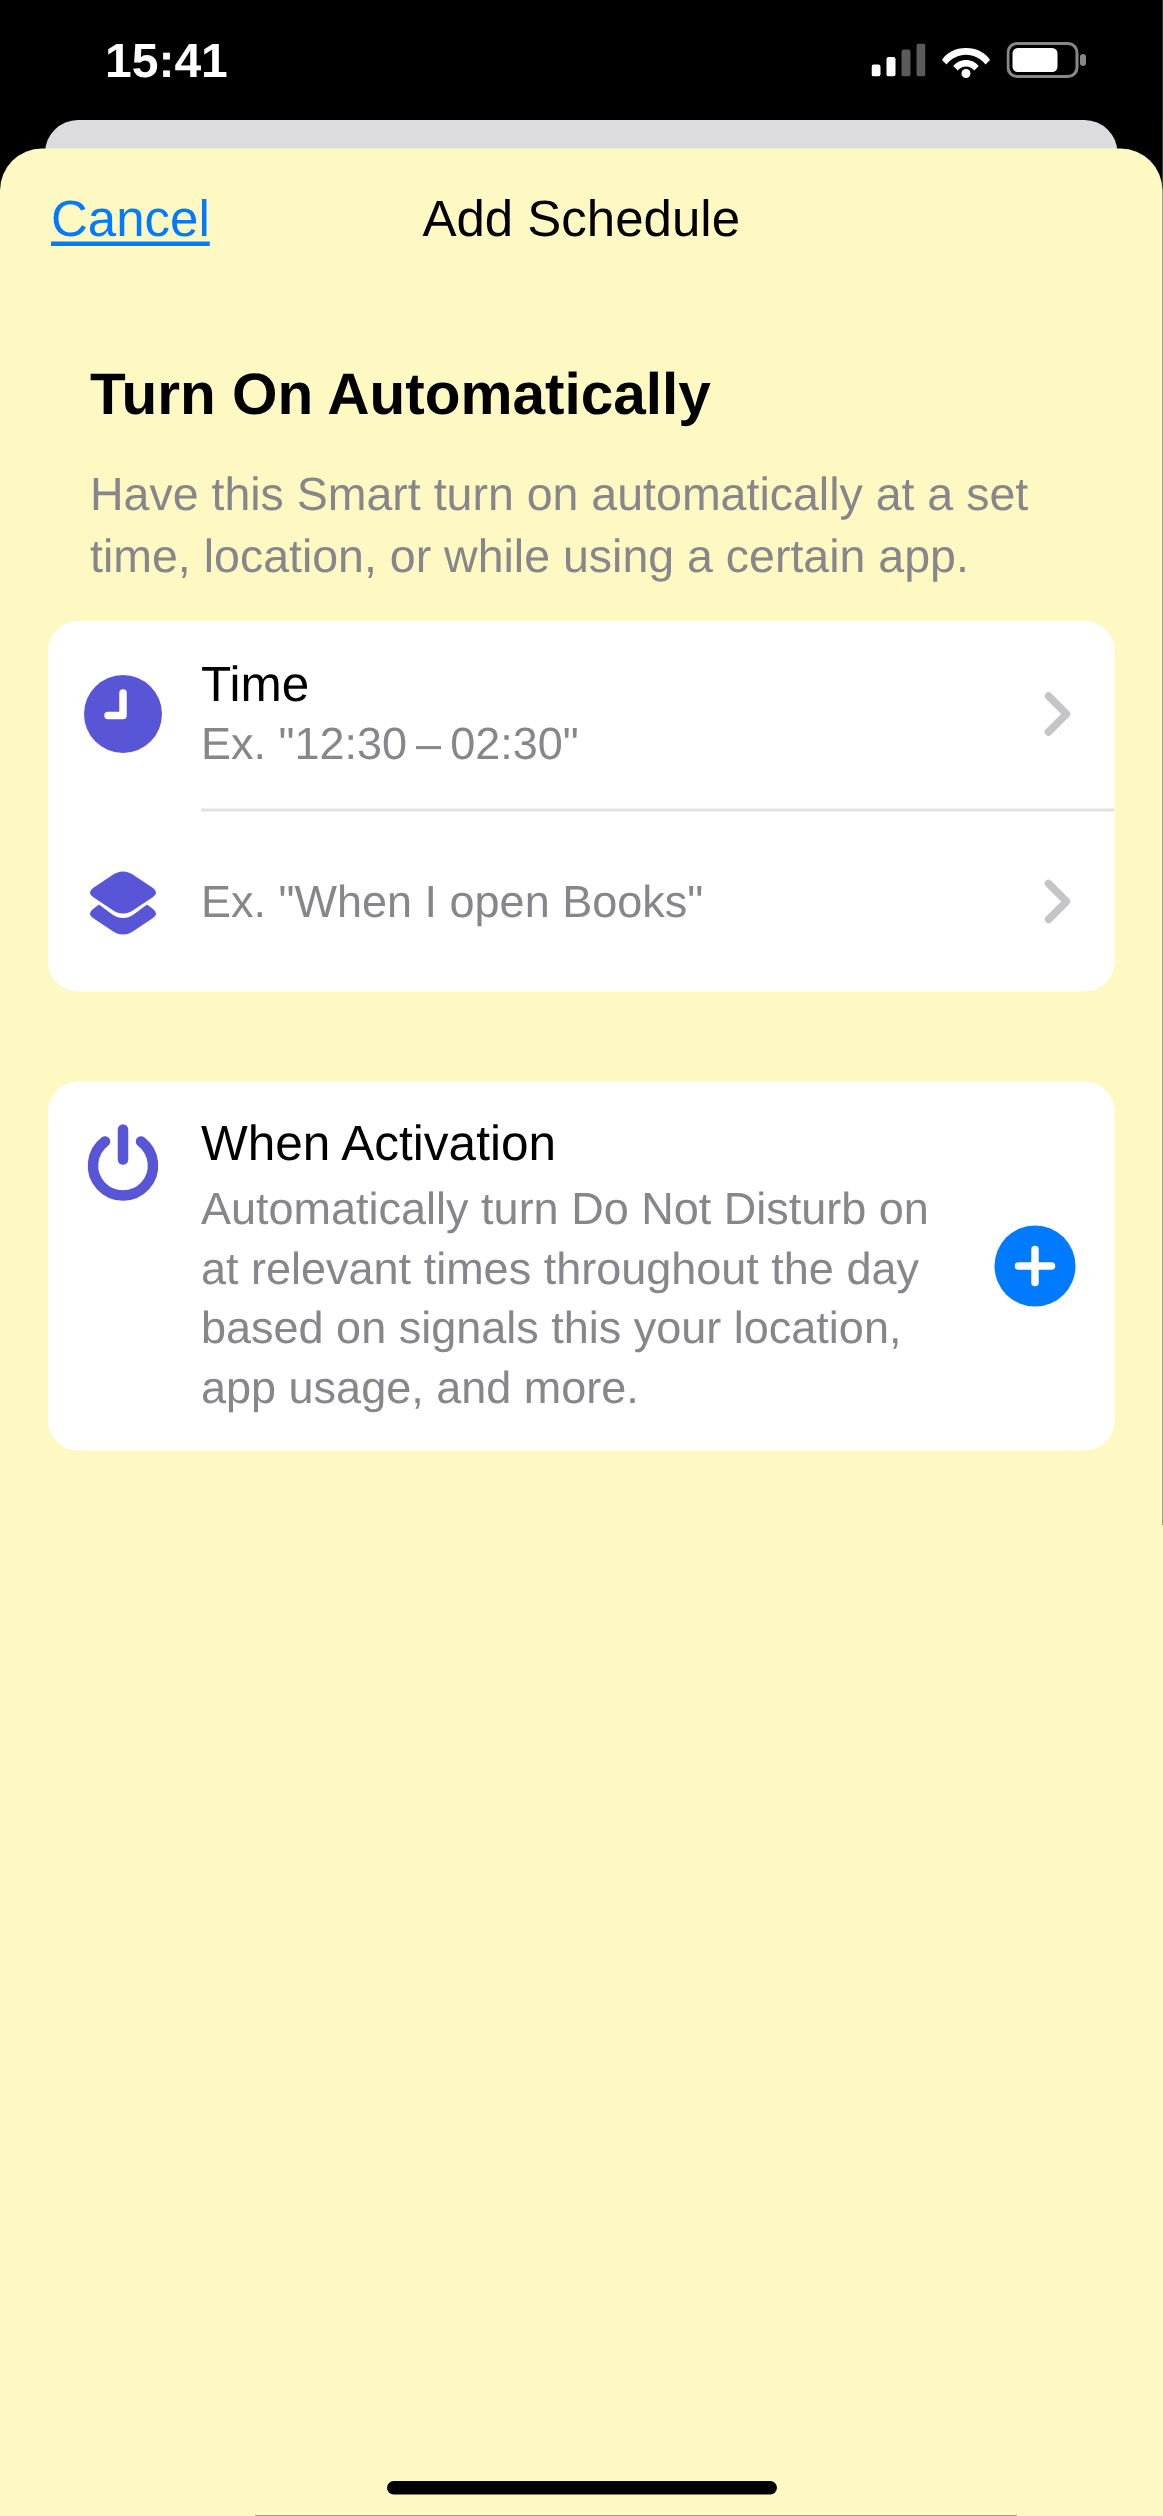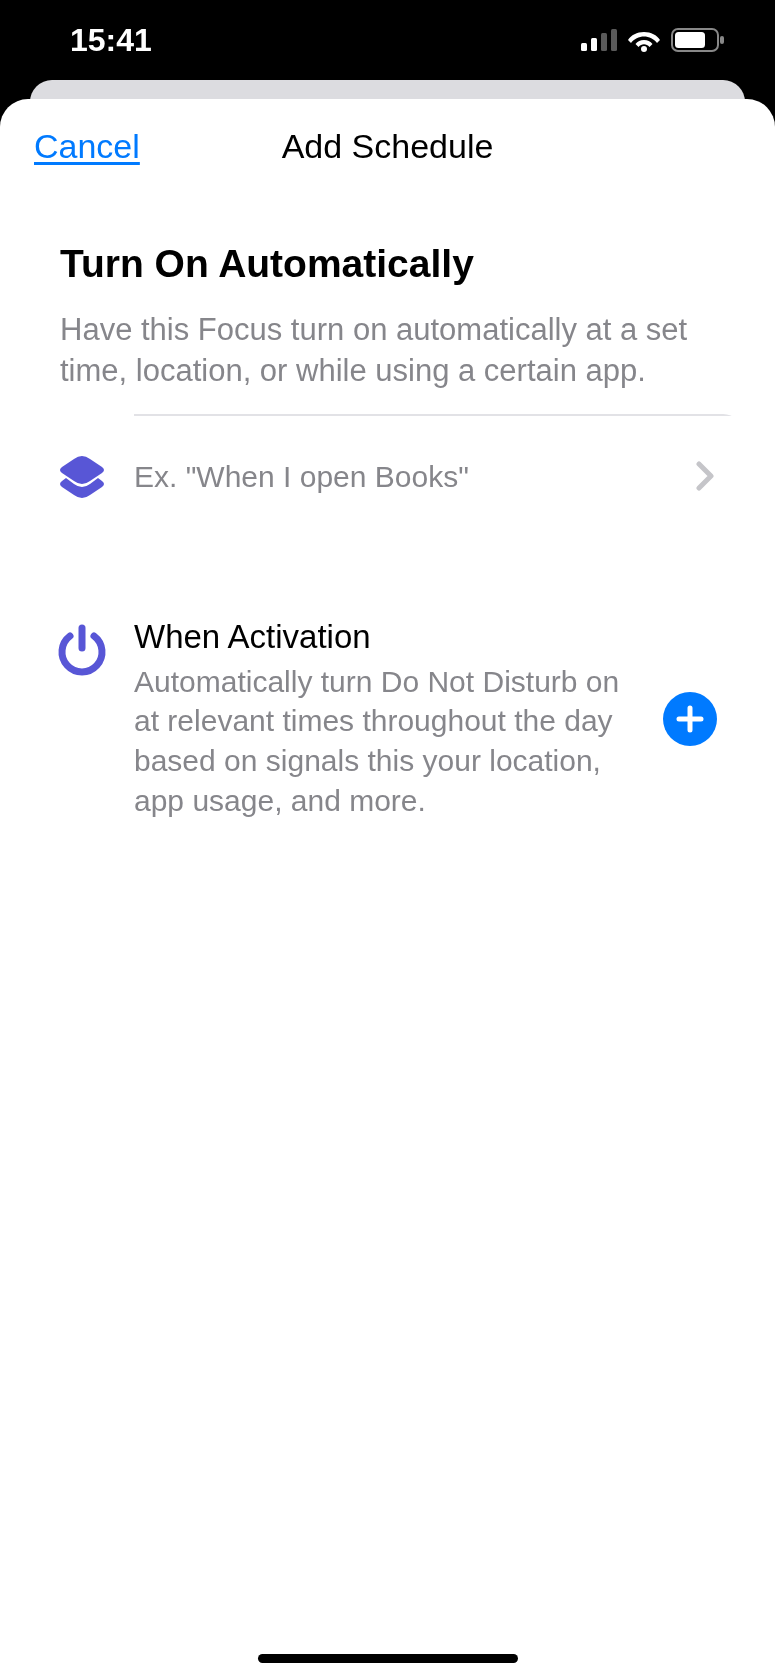--- a/index.html
+++ b/index.html
@@ -39,21 +39,21 @@
     top: 80px;
     height: 40px;
     background: #dcdce0;
     margin: 0 30px;
     border-top-left-radius: 22px;
     border-top-right-radius: 22px;
   }
   .sheet {
     top: 99px;
     bottom: 0;
-    background: #ffffff;
+    background: #fef9c3;
   }
   .nav {
     display: flex;
     align-items: center;
     height: 95px;
     position: relative;
   }
   .cancel {
     position: absolute;
     left: 34px;
@@ -203,48 +203,65 @@
 
 <div class="layer sheet">
 
   <div class="nav">
     <span class="cancel">Cancel</span>
     <span class="nav-title">Add Schedule</span>
   </div>
 
   <div class="section-header">
     <div class="section-title">Turn On Automatically</div>
-    <div class="section-desc">Have this Focus turn on automatically at a set time, location, or while using a certain app.</div>
+    <div class="section-desc">Have this Smart turn on automatically at a set time, location, or while using a certain app.</div>
   </div>
 
   <div class="card">
-
-
-    <div class="sep"></div>
-
-
-    <div class="sep"></div>
 
     <div class="row">
       <div class="row-icon">
         <svg width="52" height="52" viewBox="0 0 52 52">
-          <path d="M26 6 Q30 6 34 9 L46 17 Q50 20 46 23 L34 31 Q30 34 26 34 Q22 34 18 31 L6 23 Q2 20 6 17 L18 9 Q22 6 26 6 Z" fill="#5856d6"></path>
-          <path d="M6 31 Q2 34 6 37 L18 45 Q22 48 26 48 Q30 48 34 45 L46 37 Q50 34 46 31 L42 28 L34 34 Q30 37 26 37 Q22 37 18 34 L10 28 Z" fill="#5856d6"></path>
+          <circle cx="26" cy="26" r="26" fill="#5856d6"></circle>
+          <path d="M26 12 L26 27 L16 27" stroke="#fff" stroke-width="5" stroke-linecap="round" stroke-linejoin="round" fill="none"></path>
         </svg>
       </div>
       <div class="row-body">
-        <div class="row-sub">Ex. "When I open Books"</div>
+        <div class="row-title">Time</div>
+        <div class="row-sub">Ex. "12:30 – 02:30"</div>
       </div>
       <span class="chevron">
         <svg width="22" height="30" viewBox="0 0 22 30">
             <path d="M4 3 L16 15 L4 27" stroke="#c5c5c9" stroke-width="5" stroke-linecap="round" stroke-linejoin="round" fill="none"></path>
           </svg>
       </span>
     </div>
 
+    <div class="sep"></div>
+
+
+    <div class="sep"></div>
+
+    <div class="row">
+      <div class="row-icon">
+        <svg width="52" height="52" viewBox="0 0 52 52">
+          <path d="M26 6 Q30 6 34 9 L46 17 Q50 20 46 23 L34 31 Q30 34 26 34 Q22 34 18 31 L6 23 Q2 20 6 17 L18 9 Q22 6 26 6 Z" fill="#5856d6"></path>
+          <path d="M6 31 Q2 34 6 37 L18 45 Q22 48 26 48 Q30 48 34 45 L46 37 Q50 34 46 31 L42 28 L34 34 Q30 37 26 37 Q22 37 18 34 L10 28 Z" fill="#5856d6"></path>
+        </svg>
+      </div>
+      <div class="row-body">
+        <div class="row-sub">Ex. "When I open Books"</div>
+      </div>
+      <span class="chevron">
+        <svg width="22" height="30" viewBox="0 0 22 30">
+            <path d="M4 3 L16 15 L4 27" stroke="#c5c5c9" stroke-width="5" stroke-linecap="round" stroke-linejoin="round" fill="none"></path>
+          </svg>
+      </span>
+    </div>
+
   </div>
 
   <div class="card">
     <div class="row smart-row">
       <div class="row-icon self-start">
         <svg width="52" height="52" viewBox="0 0 52 52">
           <path d="M26 4 L26 24" stroke="#5856d6" stroke-width="7" stroke-linecap="round" fill="none"></path>
           <path d="M14 12 A20 20 0 1 0 38 12" stroke="#5856d6" stroke-width="7" stroke-linecap="round" fill="none"></path>
         </svg>
       </div>

